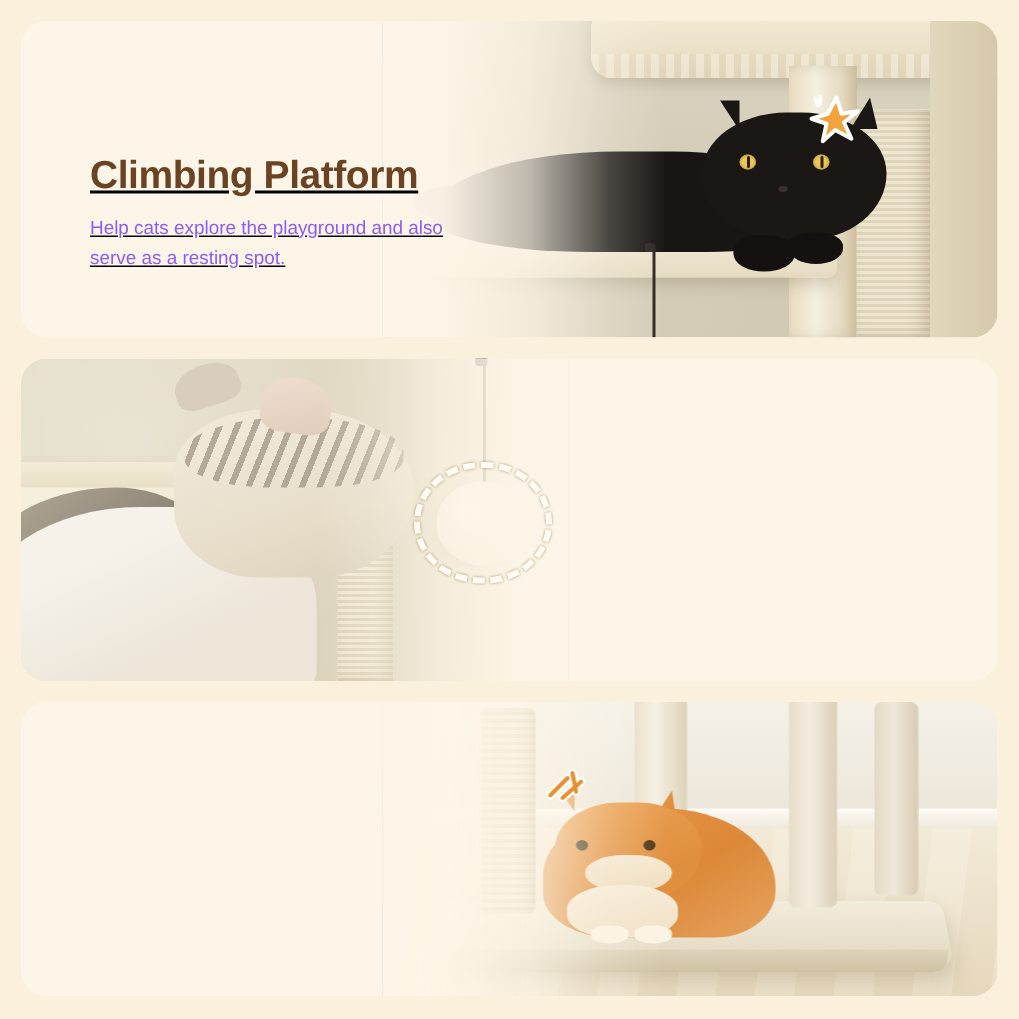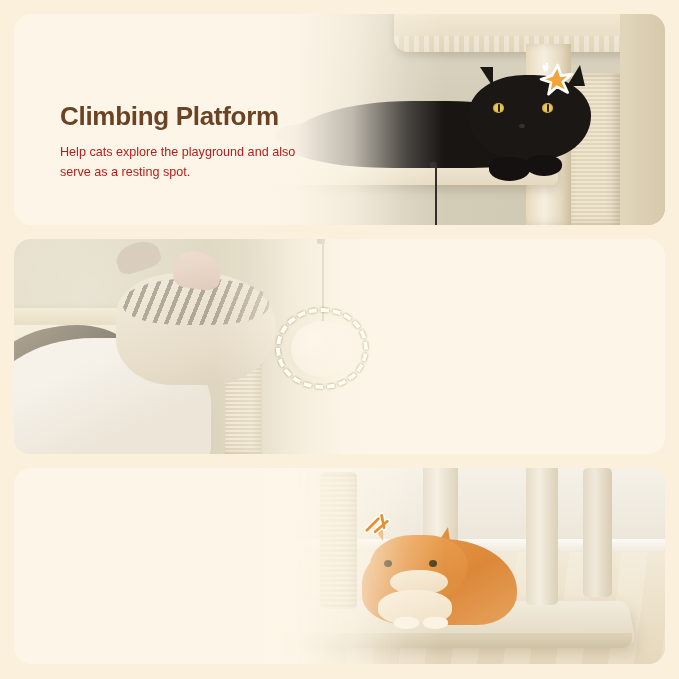--- a/index.html
+++ b/index.html
@@ -37,31 +37,31 @@
 
   
   .fade {
     position:absolute; top:0; bottom:0; width:46%;
     pointer-events:none; z-index:6;
   }
   .fade-l { left:0;  background:linear-gradient(to right, #fdf6e8 0%, rgba(253,246,232,.97) 22%, rgba(253,246,232,.72) 52%, rgba(253,246,232,.22) 80%, rgba(253,246,232,0) 100%); }
   .fade-r { right:0; background:linear-gradient(to left,  #fdf6e8 0%, rgba(253,246,232,.97) 22%, rgba(253,246,232,.72) 52%, rgba(253,246,232,.22) 80%, rgba(253,246,232,0) 100%); }
 
   
-  .txt { position:absolute; z-index:8; }
+  .txt { position:absolute; z-index:8;text-decoration:underline; }
   .txt-left  { left:46px;  }
   .head {
     font-size:26px; font-weight:bold; color:#6b4323;
     letter-spacing:-.3px; line-height:1.1;
     text-shadow:0 1px 0 rgba(255,255,255,.45);
     white-space:nowrap;
   }
   .desc {
     margin-top:11px;
-    font-size:12.6px; color:#b91c1c; line-height:1.62;
+    font-size:12.6px; color:#8b5cf6; line-height:1.62;
     max-width:260px;
   }
   .p1 .txt { top:88px; }
 
   
   .wall1 { position:absolute; inset:0; background:linear-gradient(105deg,#d9d3c0 0%,#d4cdb8 45%,#cdc6b0 100%); }
   .wall1b{ position:absolute; left:0; right:0; top:0; height:46%;
            background:linear-gradient(180deg,#dcd6c4,#d3ccb7); }
   .shelf-top {
     position:absolute; left:34%; right:-2%; top:-2%; height:20%;

